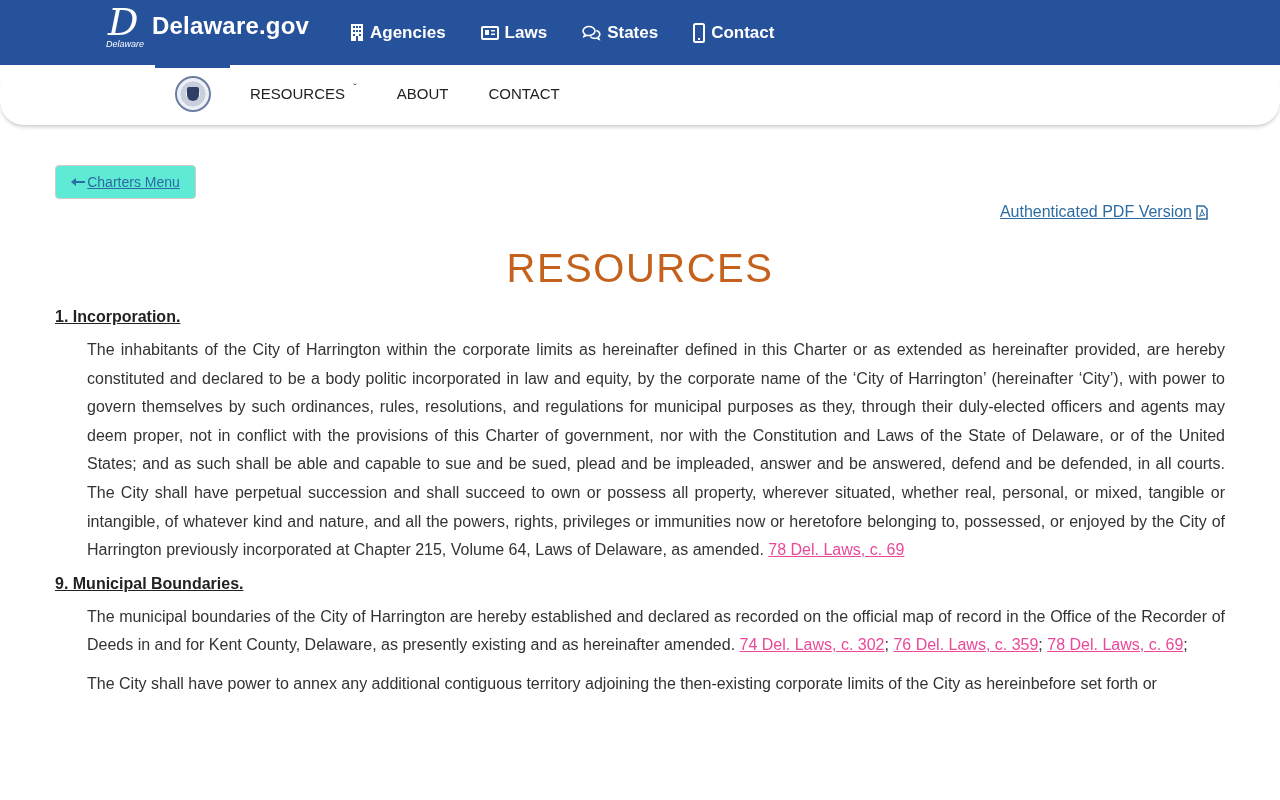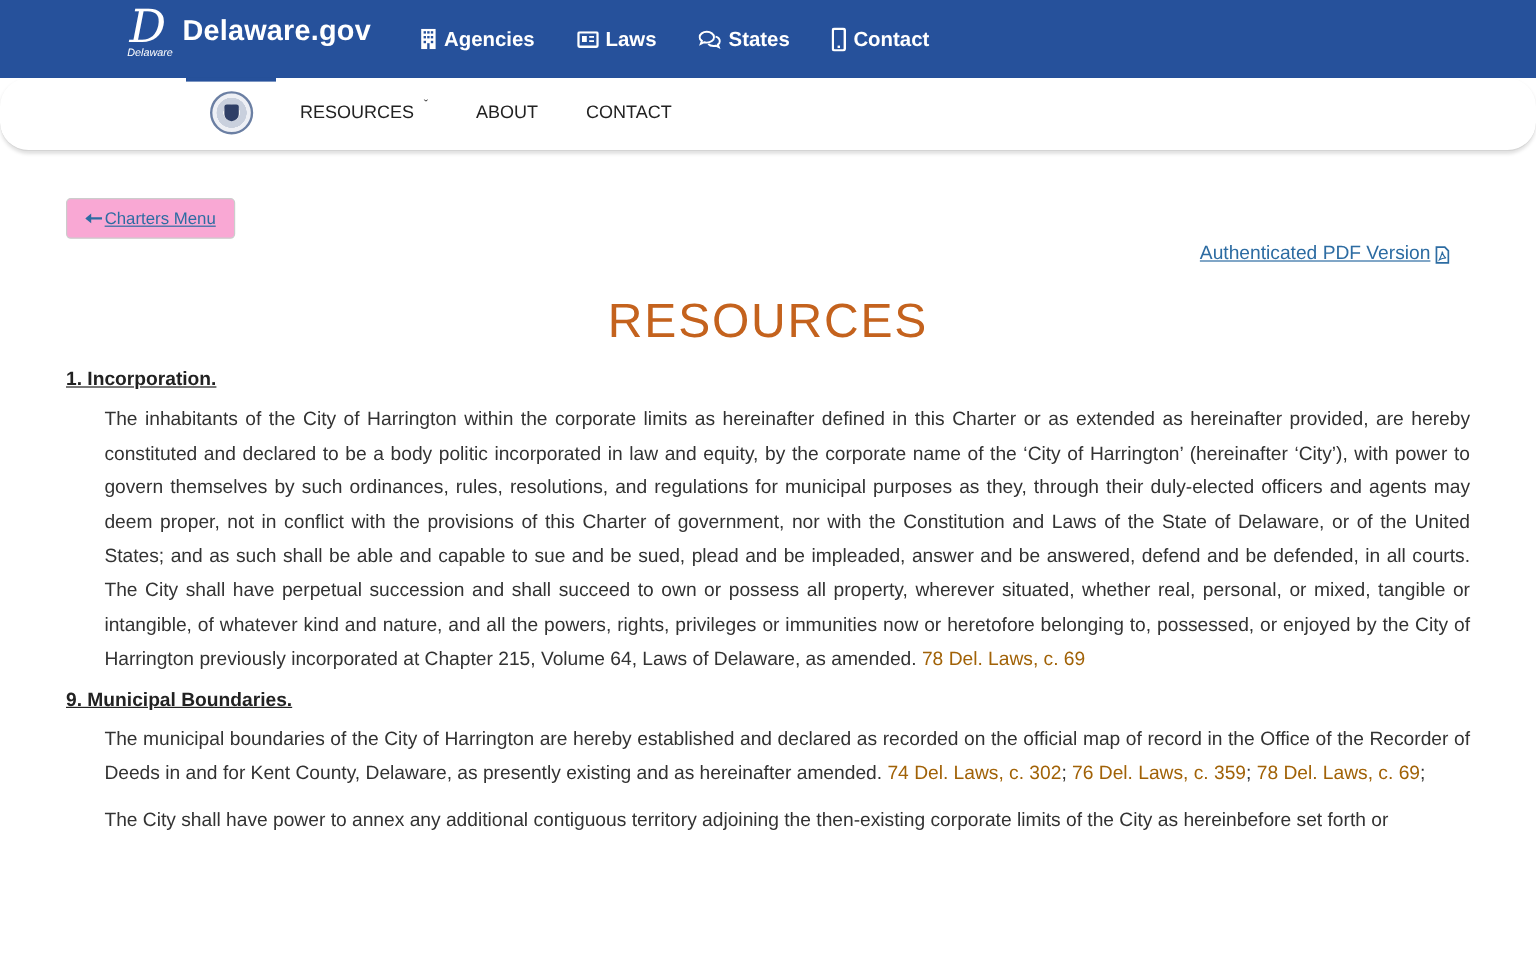--- a/index.html
+++ b/index.html
@@ -18,33 +18,33 @@
   .topnav-item svg { margin-right: 6px; }
 
   .subnav { position: absolute; left: 0; top: 65px; width: 1280px; height: 61px; background: #fff; border-bottom: 1px solid #d4d4d4; box-shadow: 0 2px 3px rgba(0,0,0,0.12); border-radius: 24px; }
   .subnav .active-bar { position: absolute; left: 155px; top: 0; width: 75px; height: 3px; background: #26519b; }
   .seal { position: absolute; left: 175px; top: 11px; width: 36px; height: 36px; border-radius: 50%; border: 2px solid #6b7fa3; background: radial-gradient(circle, #f3f3f3 0 30%, #c9d0dd 31% 55%, #eef0f5 56% 100%); }
   .seal::after { content: ""; position: absolute; left: 10px; top: 9px; width: 12px; height: 14px; background: #2f3f66; border-radius: 2px 2px 6px 6px; }
   .subnav-items { position: absolute; left: 250px; top: 0; height: 56px; display: flex; align-items: center; }
   .subnav-item { font-family: "Liberation Sans", sans-serif; font-size: 15px; color: #222; text-decoration: none; margin-right: 40px; display: flex; align-items: center; }
   .subnav-item .caret { font-size: 11px; margin-left: 8px; position: relative; top: -5px; color: #333; }
 
-  .back-btn { position: absolute; left: 55px; top: 165px; width: 141px; height: 34px; border: 1px solid #ccc; border-radius: 4px; background: #f9a8d4; display: flex; align-items: center; justify-content: center; text-decoration: none; }
+  .back-btn { position: absolute; left: 55px; top: 165px; width: 141px; height: 34px; border: 1px solid #ccc; border-radius: 4px; background: #5eead4; display: flex; align-items: center; justify-content: center; text-decoration: none; }
   .back-btn .lbl { color: #2d6ca2; text-decoration: underline; font-family: "Liberation Sans", sans-serif; font-size: 14px; }
 
   .pdf-link { position: absolute; right: 72px; top: 203px; display: flex; align-items: center; text-decoration: none; }
   .pdf-link .lbl { color: #2d6ca2; text-decoration: underline; font-family: "Liberation Sans", sans-serif; font-size: 16px; }
   .pdf-link svg { margin-left: 4px; }
 
   .title { position: absolute; left: 0; top: 246px; width: 1280px; text-align: center; color: #c4621d; font-family: "Liberation Sans", sans-serif; font-size: 40px; font-weight: normal; letter-spacing: 1.5px; }
 
   .content { position: absolute; left: 55px; top: 308px; width: 1170px; }
   .section-head { font-family: "Liberation Sans", sans-serif; font-weight: bold; font-size: 16px; color: #222; margin-bottom: 10px; text-decoration: underline; }
   .section-body { margin-left: 32px; font-family: "Liberation Sans", sans-serif; font-size: 16px; line-height: 28.6px; color: #333; text-align: justify; margin-bottom: 10px; }
-  .section-body a { color: #a16207; }
+  .section-body a { color: #ec4899; text-decoration: underline; }
 </style>
 </head>
 <body>
 
 <div class="topbar">
   <a class="brand">
     <span class="brand-mark">
       <span class="d">D</span>
       <span class="sub">Delaware</span>
     </span>

